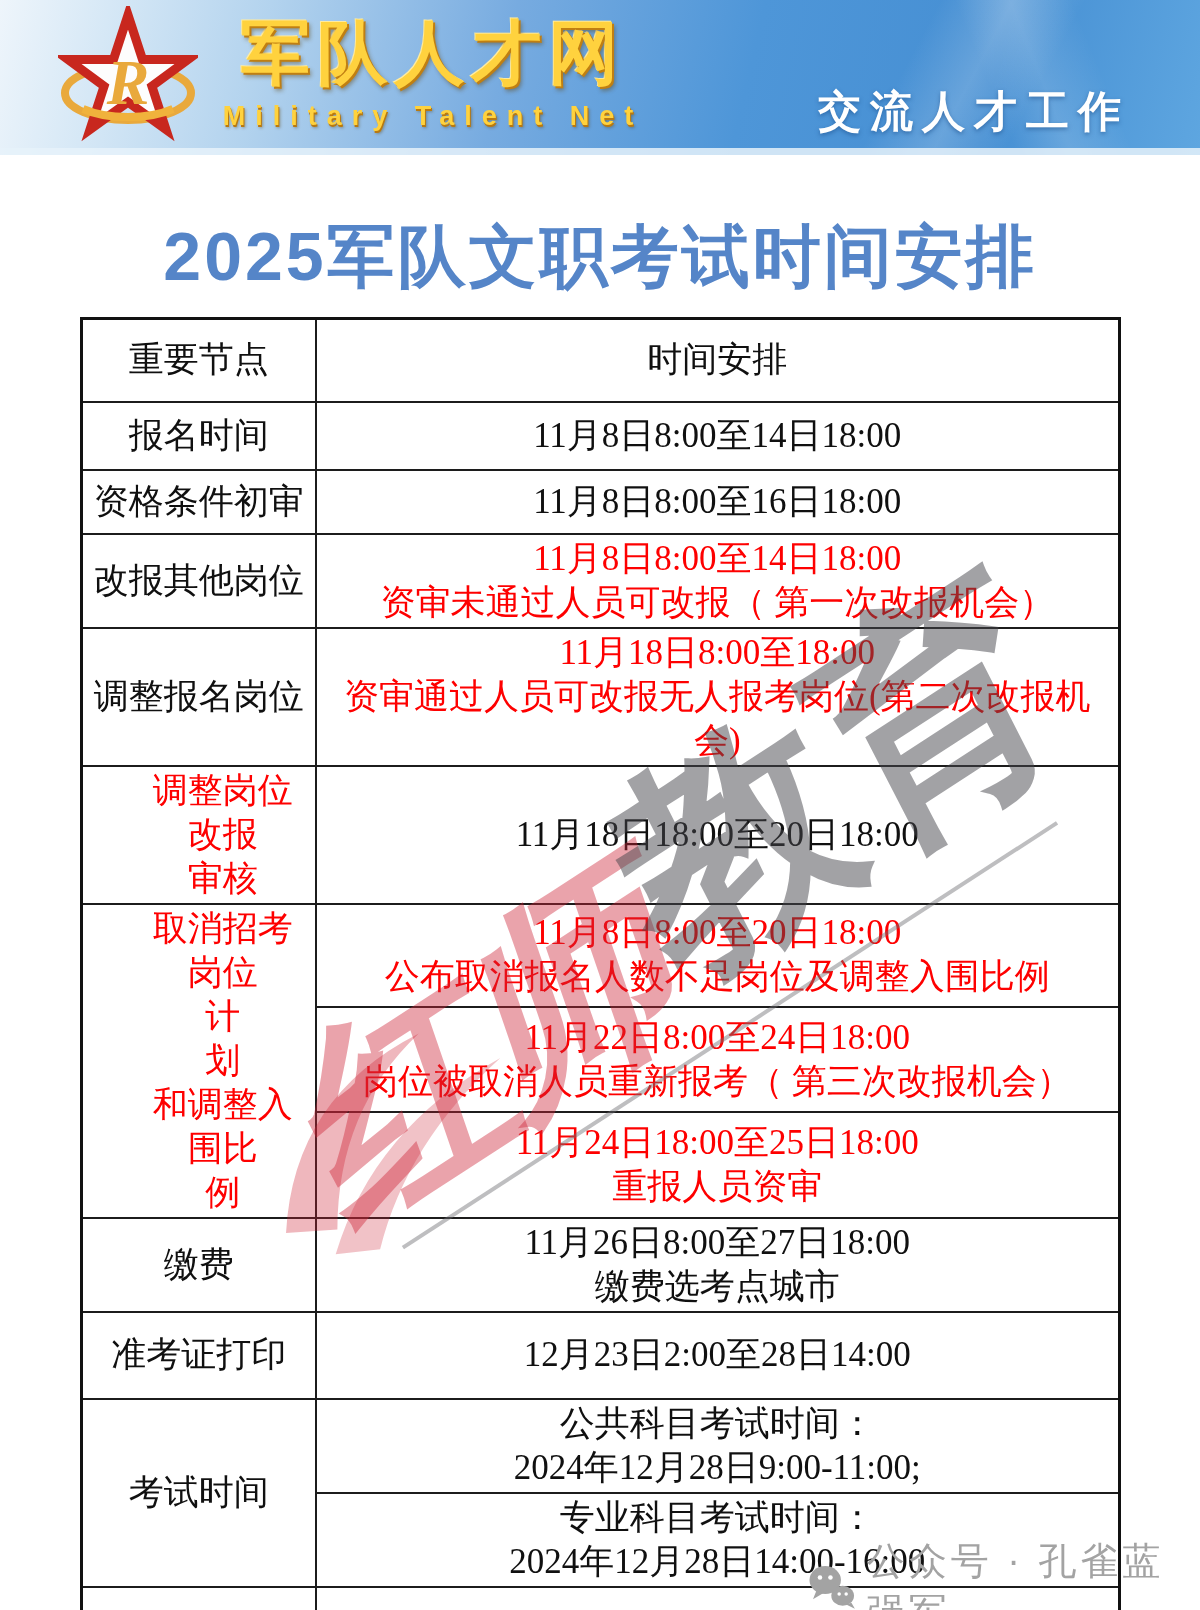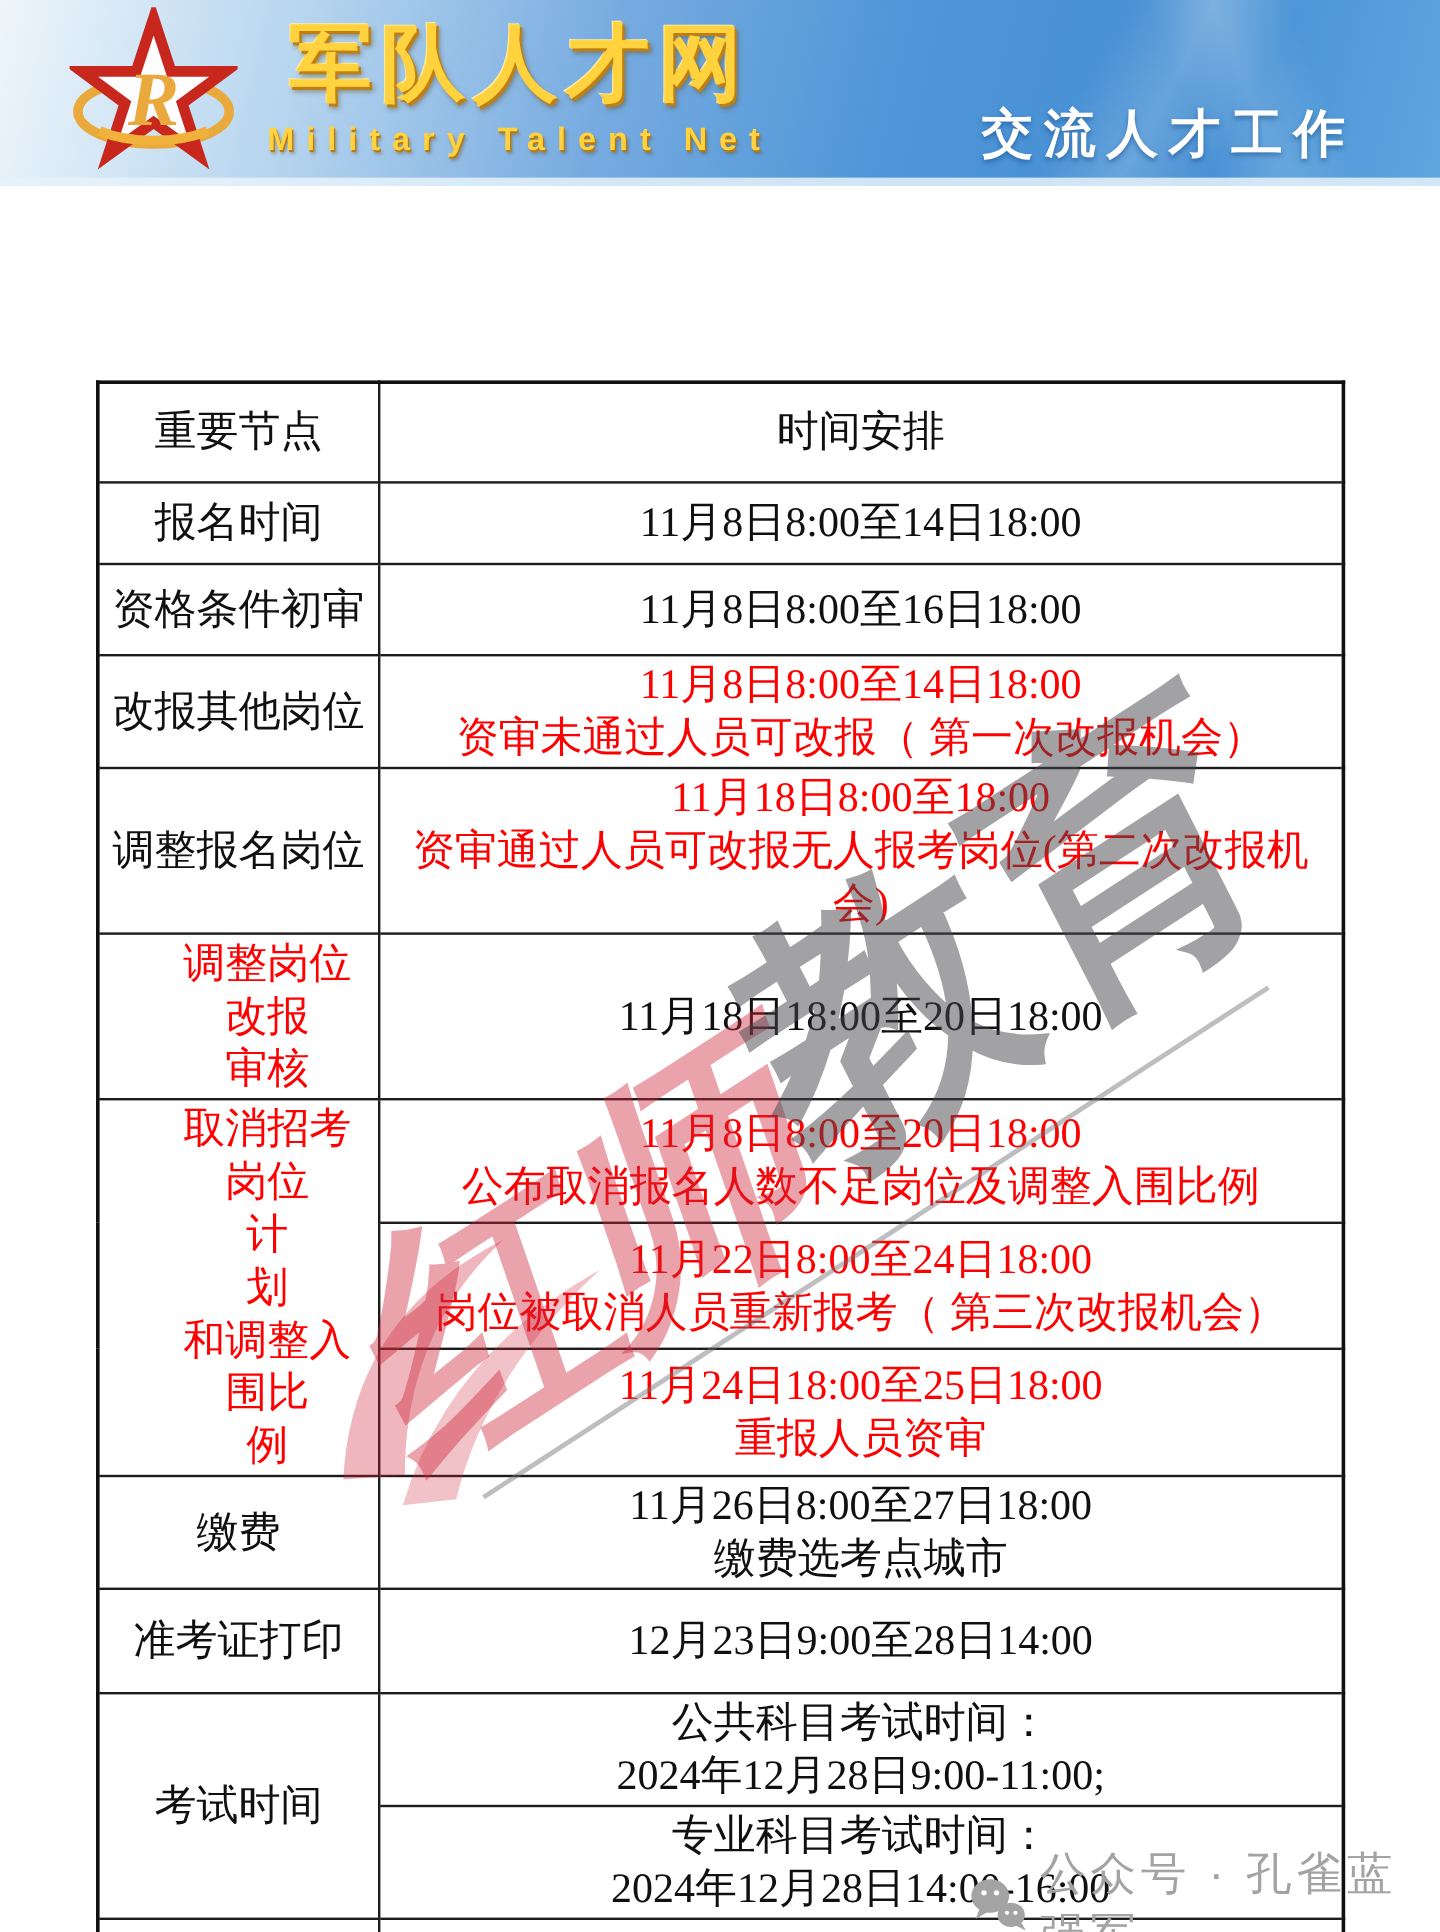--- a/index.html
+++ b/index.html
@@ -82,39 +82,40 @@
       <text x="70" y="97" text-anchor="middle" font-family="Liberation Serif, DejaVu Serif, serif" font-style="italic" font-weight="bold" font-size="64" fill="#e9a93c">R</text>
       <path d="M 25 102 A 63 27 0 0 0 115 102" fill="none" stroke="#f0b23c" stroke-width="8"></path>
     </svg>
     <div class="brand">
       <div class="brand-cn">军队人才网</div>
       <div class="brand-en">Military Talent Net</div>
     </div>
     <div class="slogan l2">交流人才工作</div>
   </header>
 
+  <h1 class="doc-title">2025军队文职考试时间安排</h1>
 
   <table class="sched">
     <colgroup>
         <col style="width:234px">
         <col style="width:804px">
       </colgroup>
 
     <tbody>
         <tr style="height:83px">
       <td>重要节点</td>
       <td>时间安排</td>
     </tr>
 
     <tr style="height:68px">
       <td>报名时间</td>
       <td>11月8日8:00至14日18:00</td>
     </tr>
 
-    <tr style="height:76px">
+    <tr style="height:64px">
       <td>资格条件初审</td>
       <td>11月8日8:00至16日18:00</td>
     </tr>
 
     <tr style="height:82px">
       <td class="red">改报其他岗位</td>
       <td class="red">
         <div>11月8日8:00至14日18:00</div>
         <div>资审未通过人员可改报（ 第一次改报机会）</div>
       </td>
@@ -165,21 +166,21 @@
     <tr style="height:93px">
       <td>缴费</td>
       <td>
         <div>11月26日8:00至27日18:00</div>
         <div>缴费选考点城市</div>
       </td>
     </tr>
 
     <tr style="height:87px">
       <td>准考证打印</td>
-      <td>12月23日9:00至28日14:00</td>
+      <td>12月23日2:00至28日14:00</td>
     </tr>
 
     <tr style="height:90px">
       <td rowspan="2">考试时间</td>
       <td>
         <div>公共科目考试时间：</div>
         <div>2024年12月28日9:00-11:00;</div>
       </td>
     </tr>
     <tr style="height:90px">

